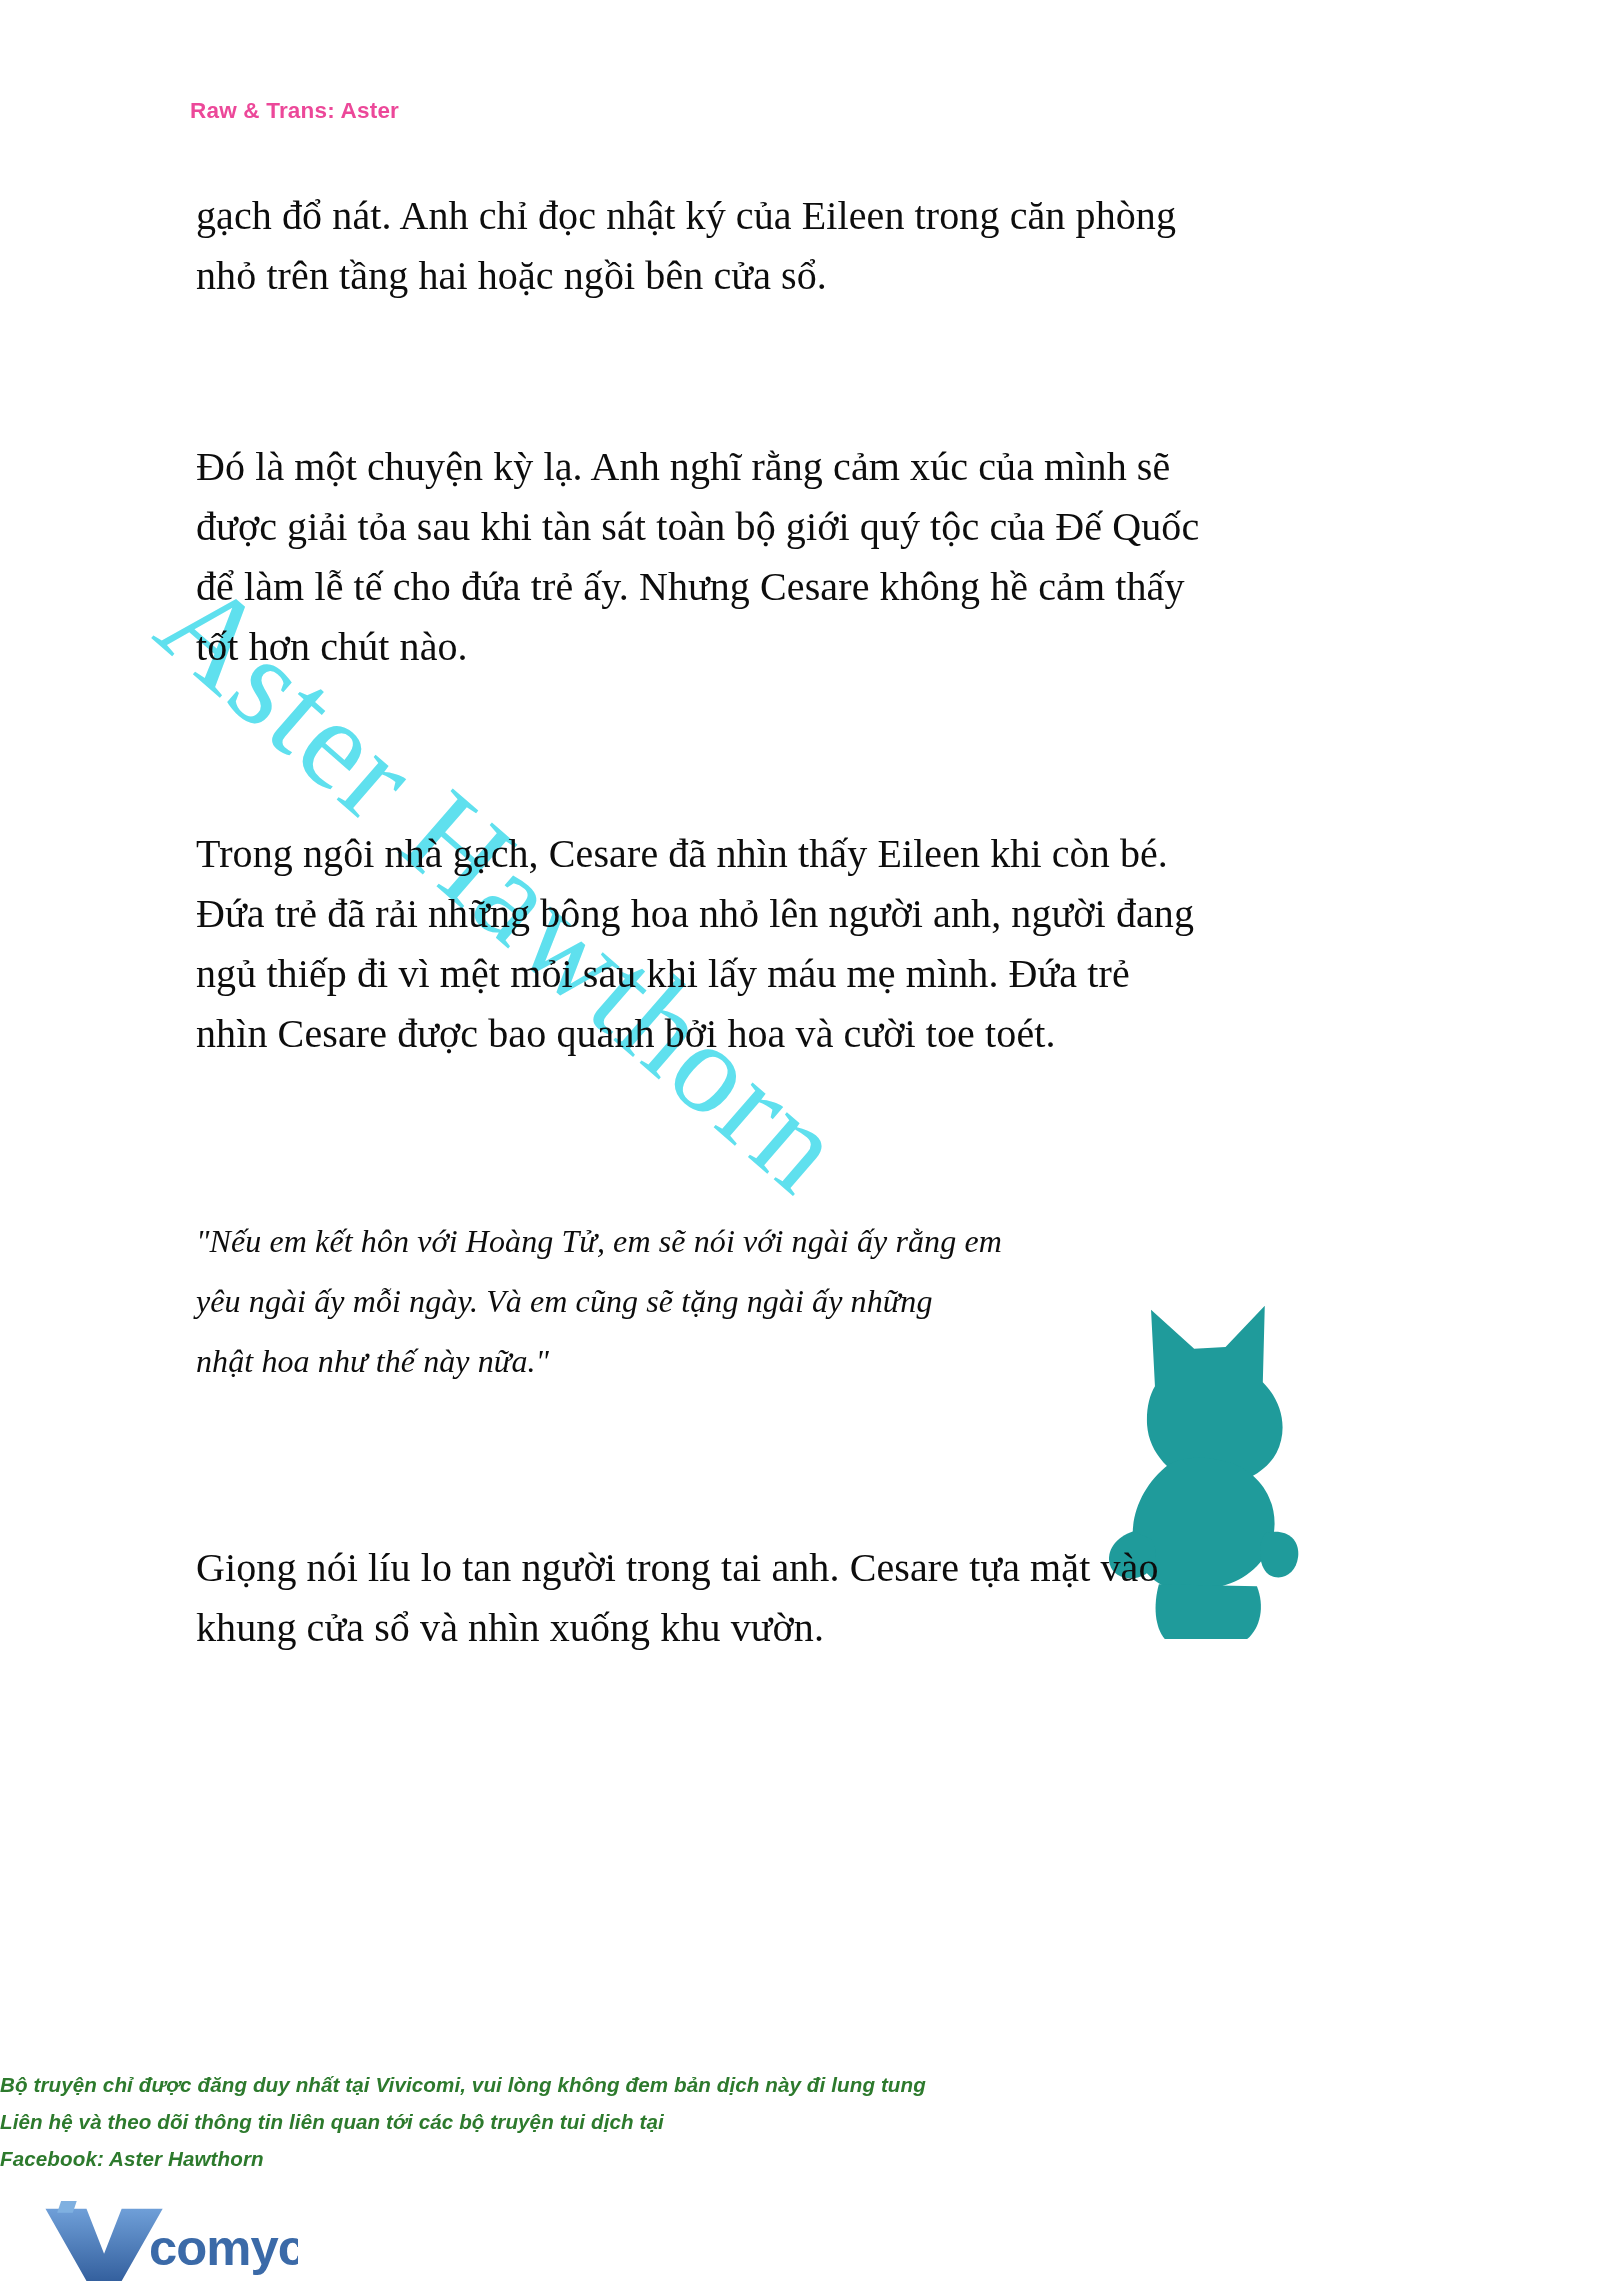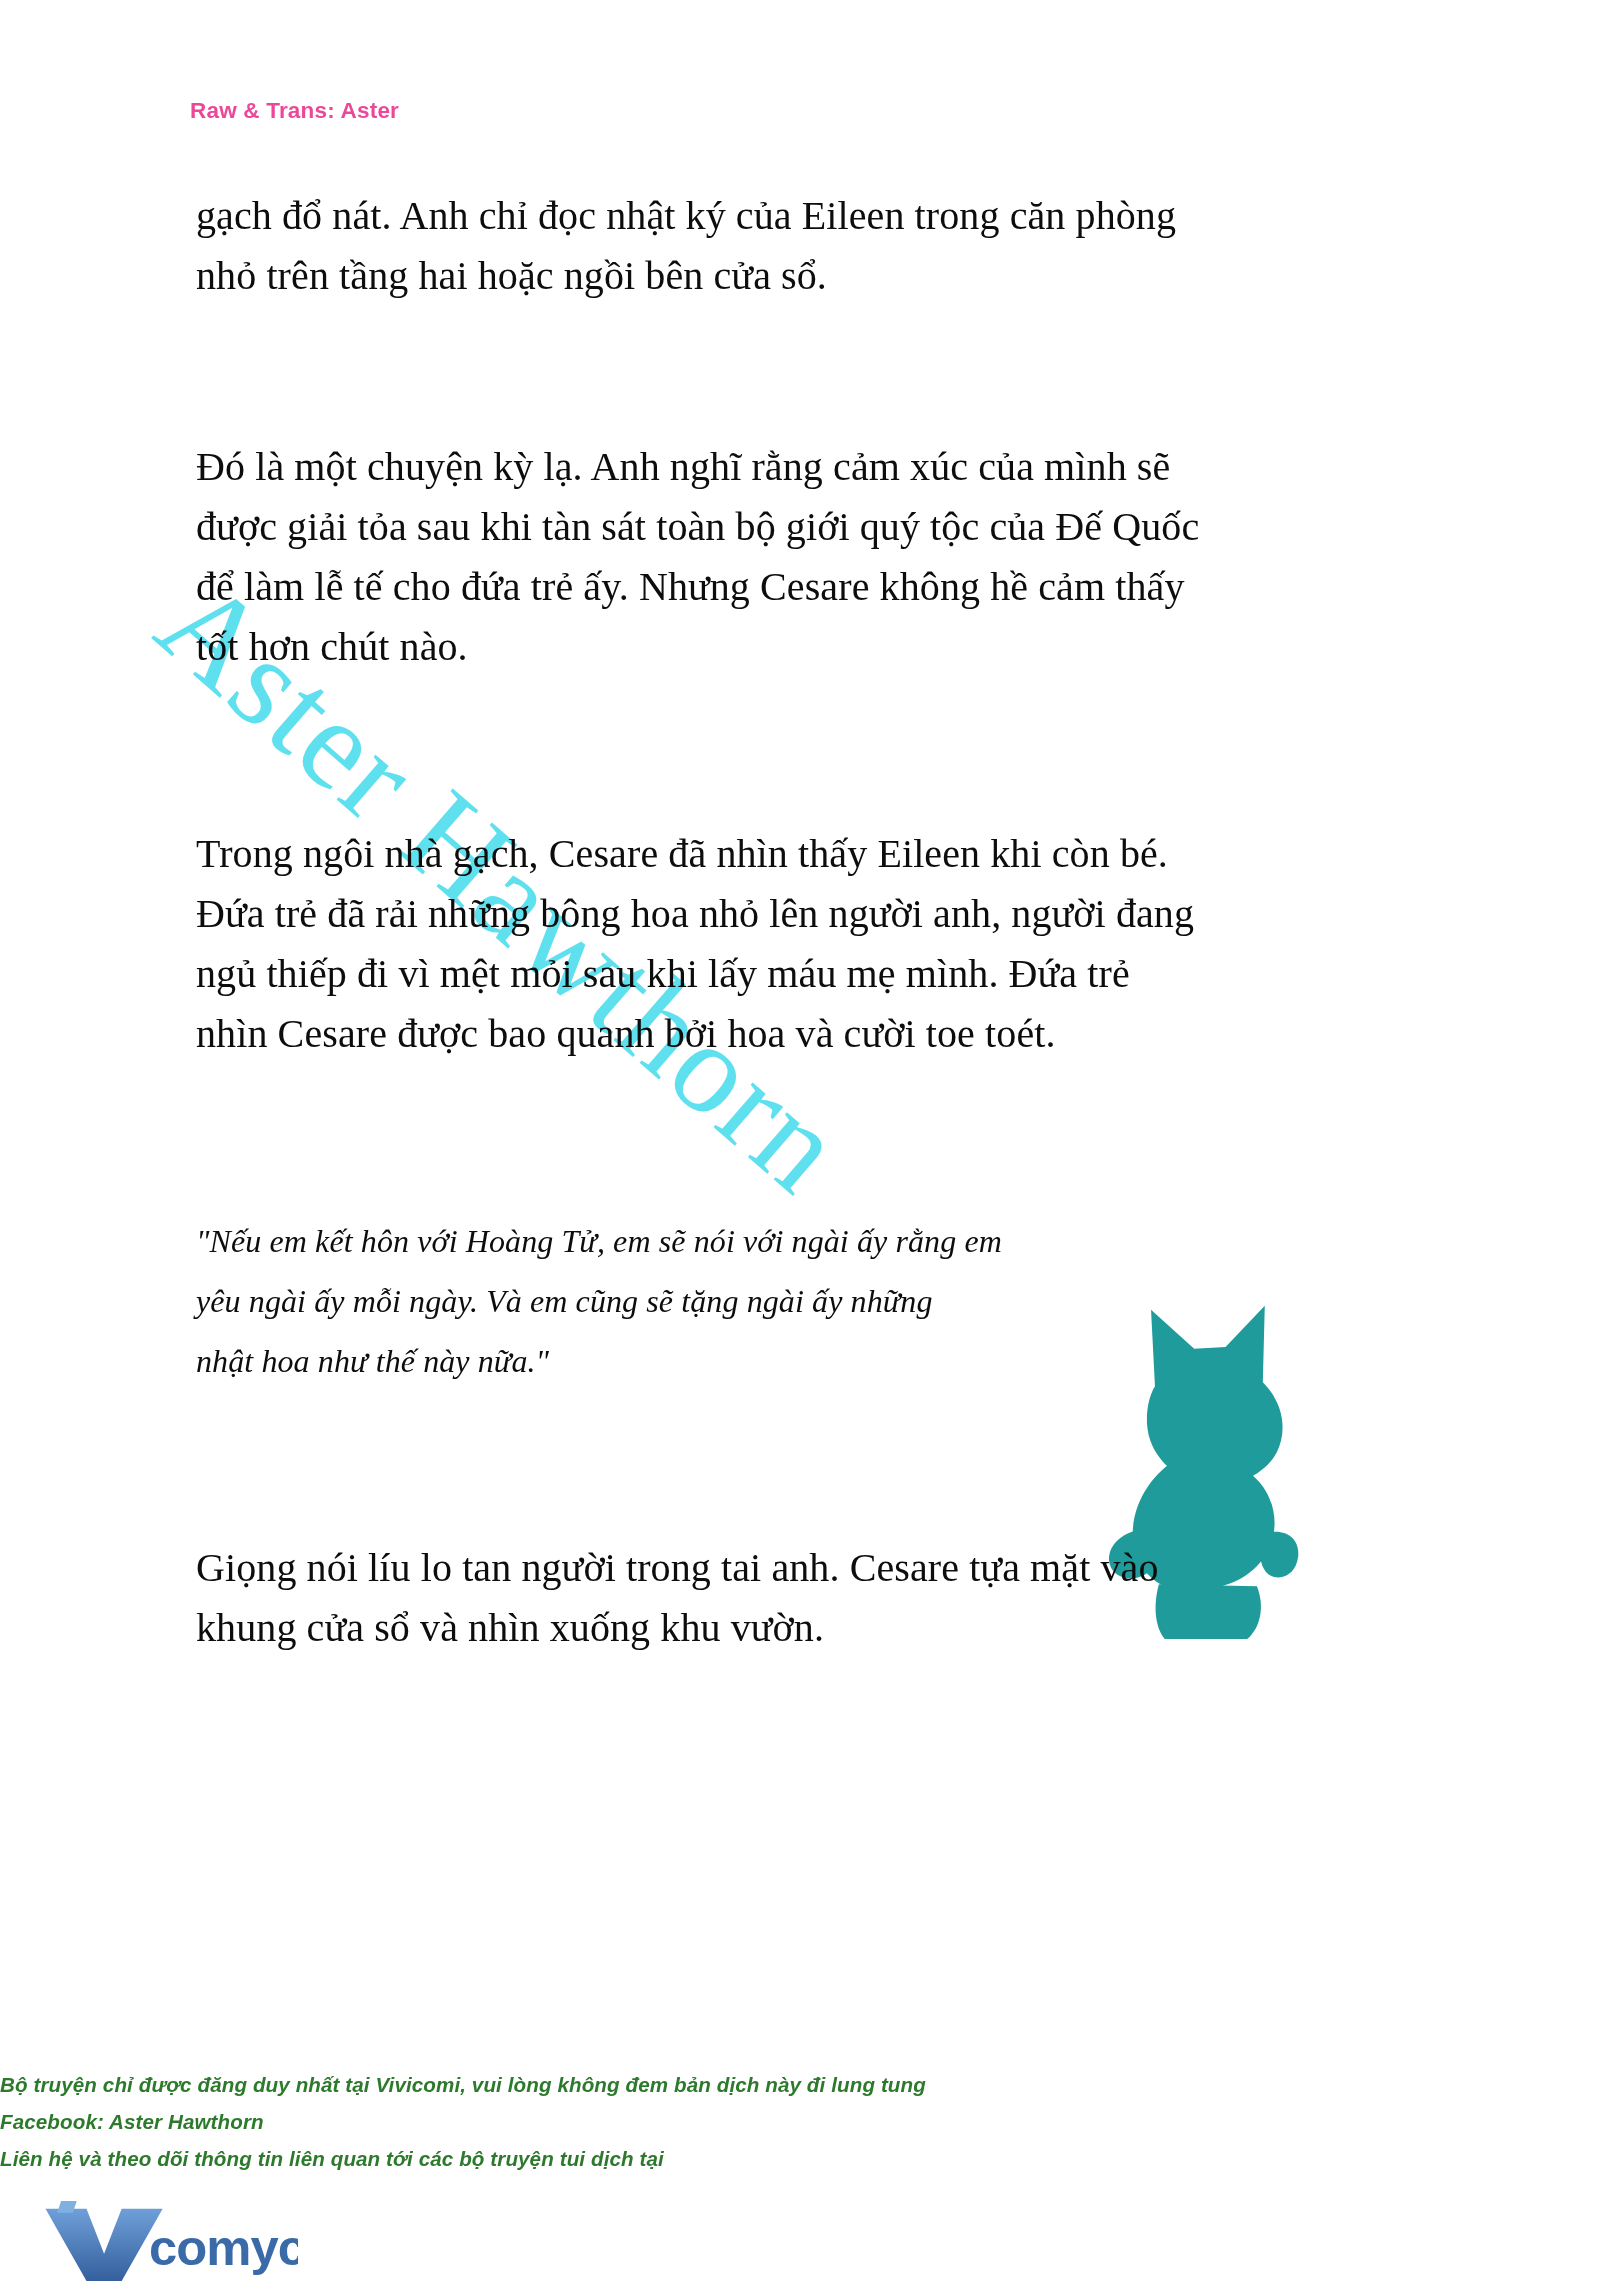--- a/index.html
+++ b/index.html
@@ -194,22 +194,22 @@
 
     <p class="para">
       <span class="ln">Giọng nói líu lo tan người trong tai anh. Cesare tựa mặt vào</span>
       <span class="ln">khung cửa sổ và nhìn xuống khu vườn.</span>
     </p>
 
   </div>
 
   <div id="footer-credits">
     <span class="fline">Bộ truyện chỉ được đăng duy nhất tại Vivicomi, vui lòng không đem bản dịch này đi lung tung</span>
+    <span class="fline">Liên hệ và theo dõi thông tin liên quan tới các bộ truyện tui dịch tại</span>
     <span class="fline">Facebook: Aster Hawthorn</span>
-    <span class="fline">Liên hệ và theo dõi thông tin liên quan tới các bộ truyện tui dịch tại</span>
   </div>
 
   <div id="vcomycs-logo">
     <svg viewBox="0 0 260 86" width="255" height="84" aria-hidden="true">
       <defs>
         <linearGradient id="vgrad" x1="0" y1="0" x2="0" y2="1">
           <stop offset="0%" stop-color="#6f9fd8"></stop>
           <stop offset="100%" stop-color="#34609e"></stop>
         </linearGradient>
       </defs>

